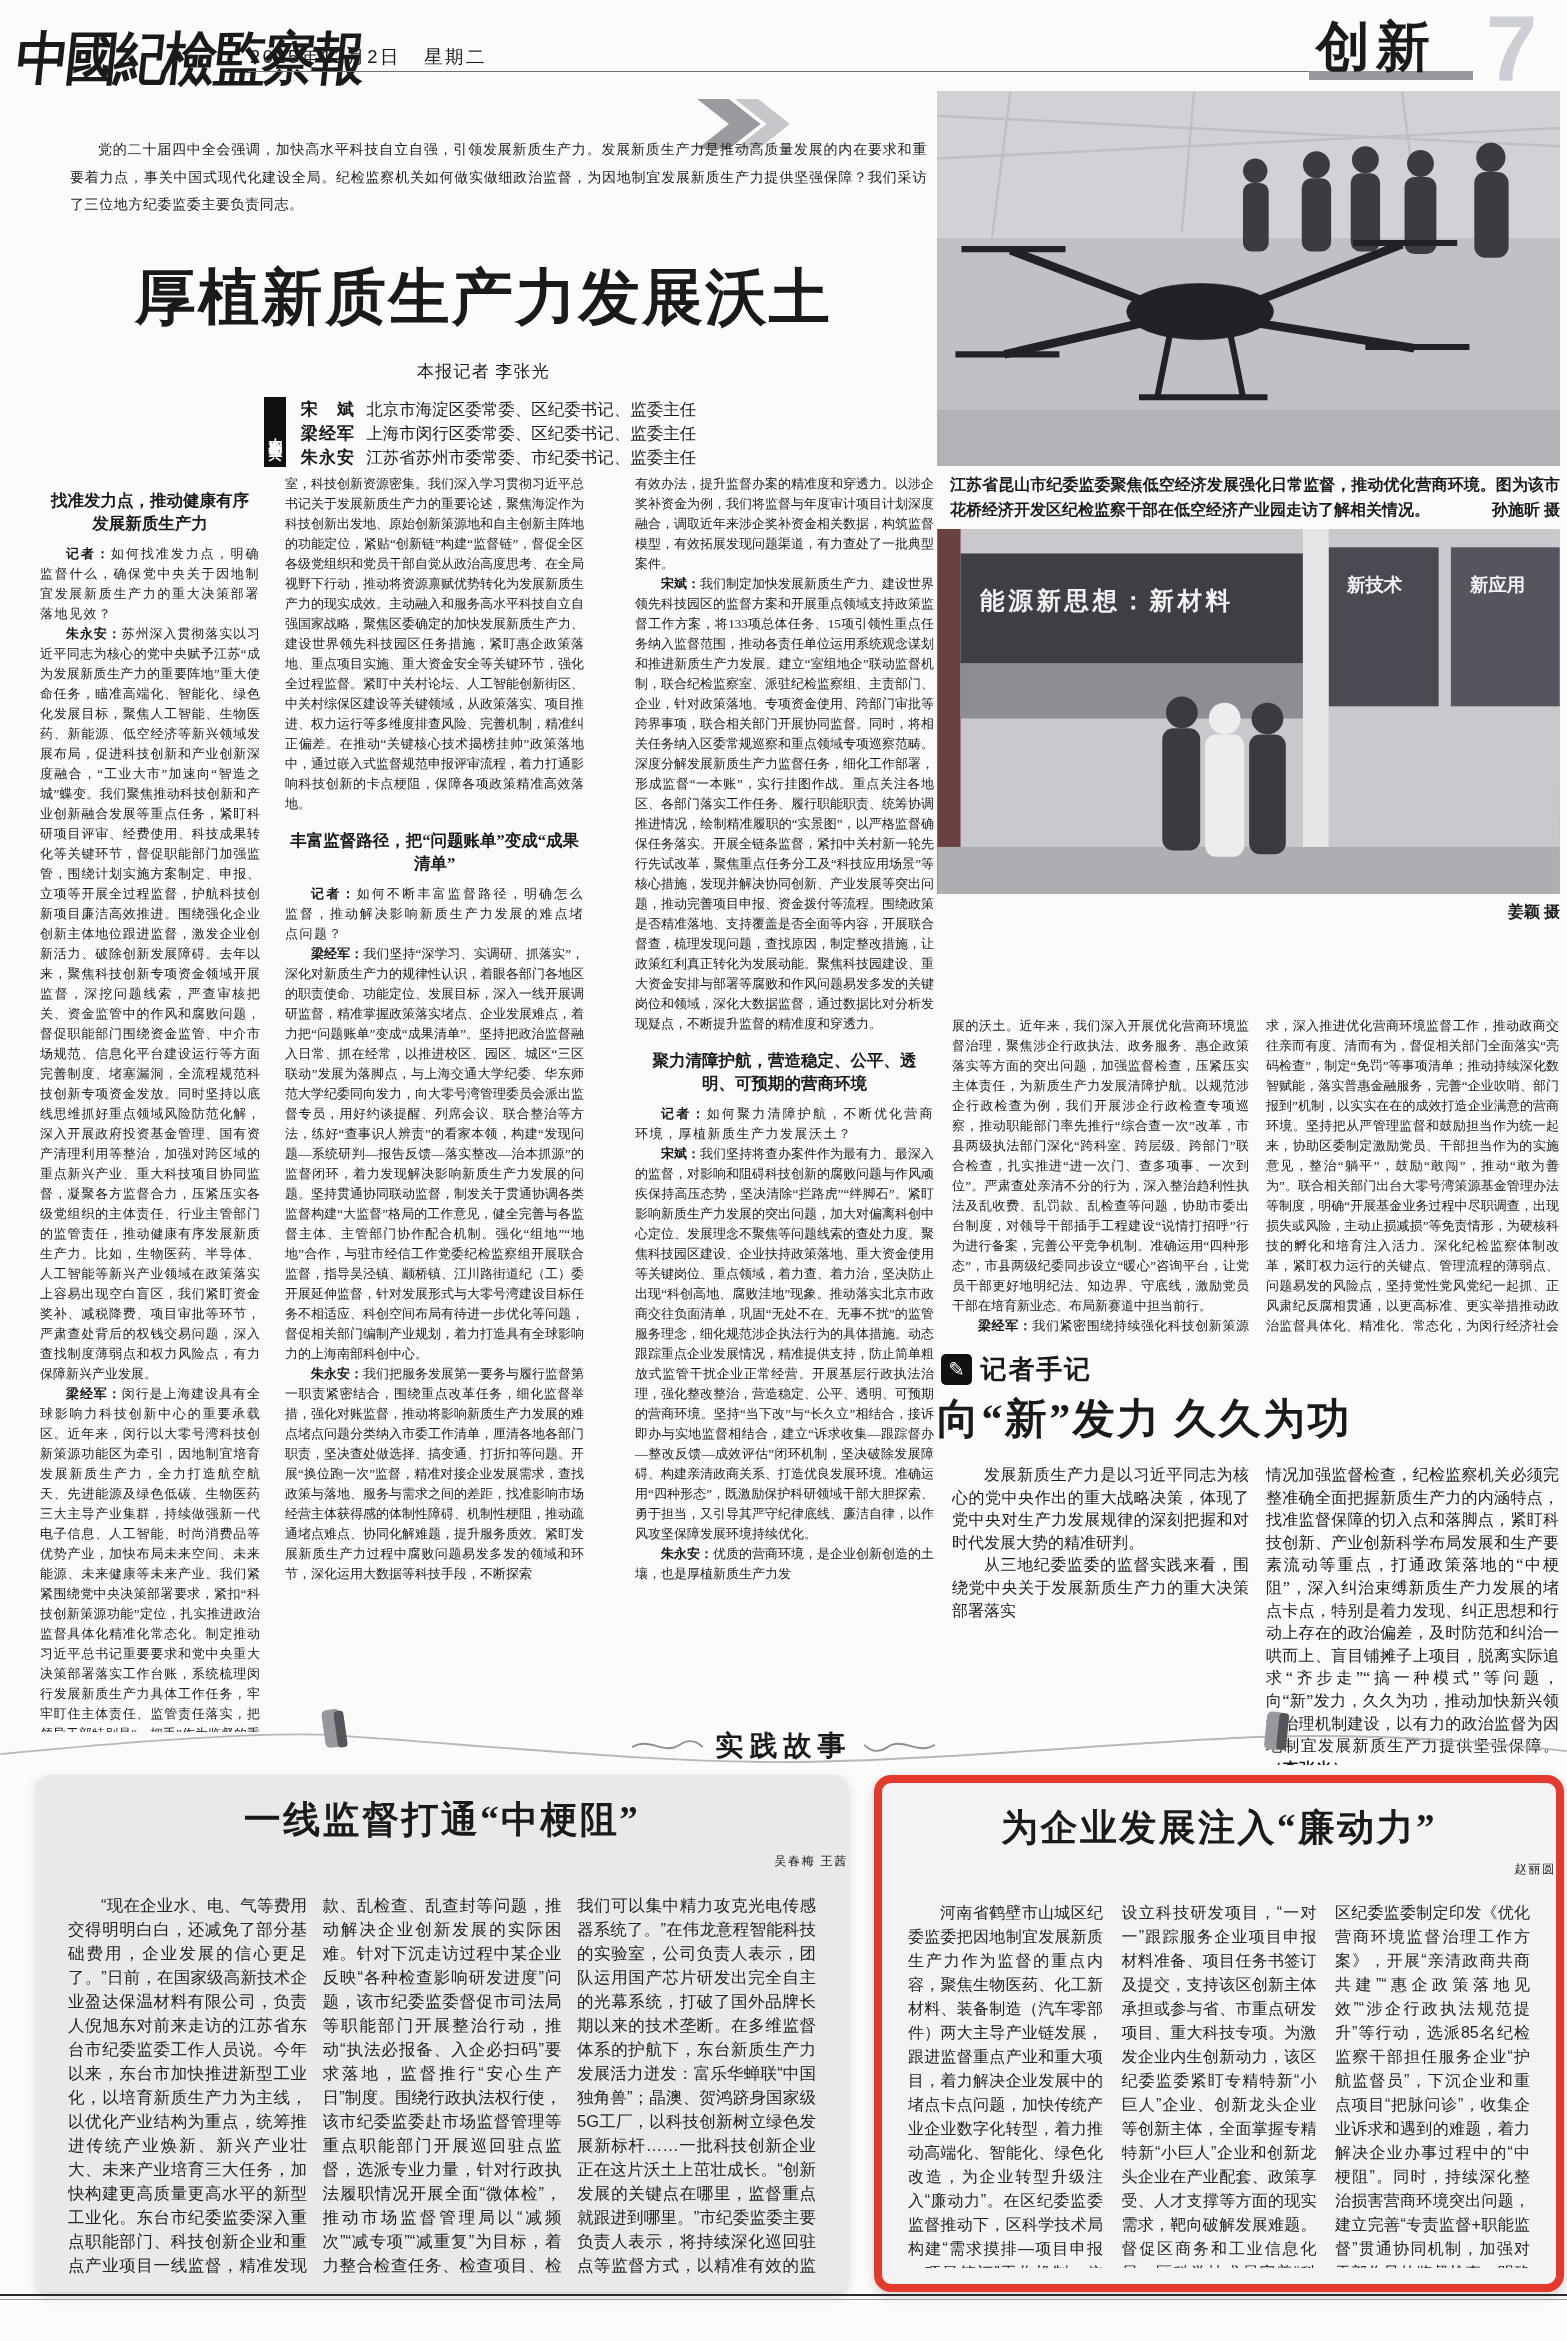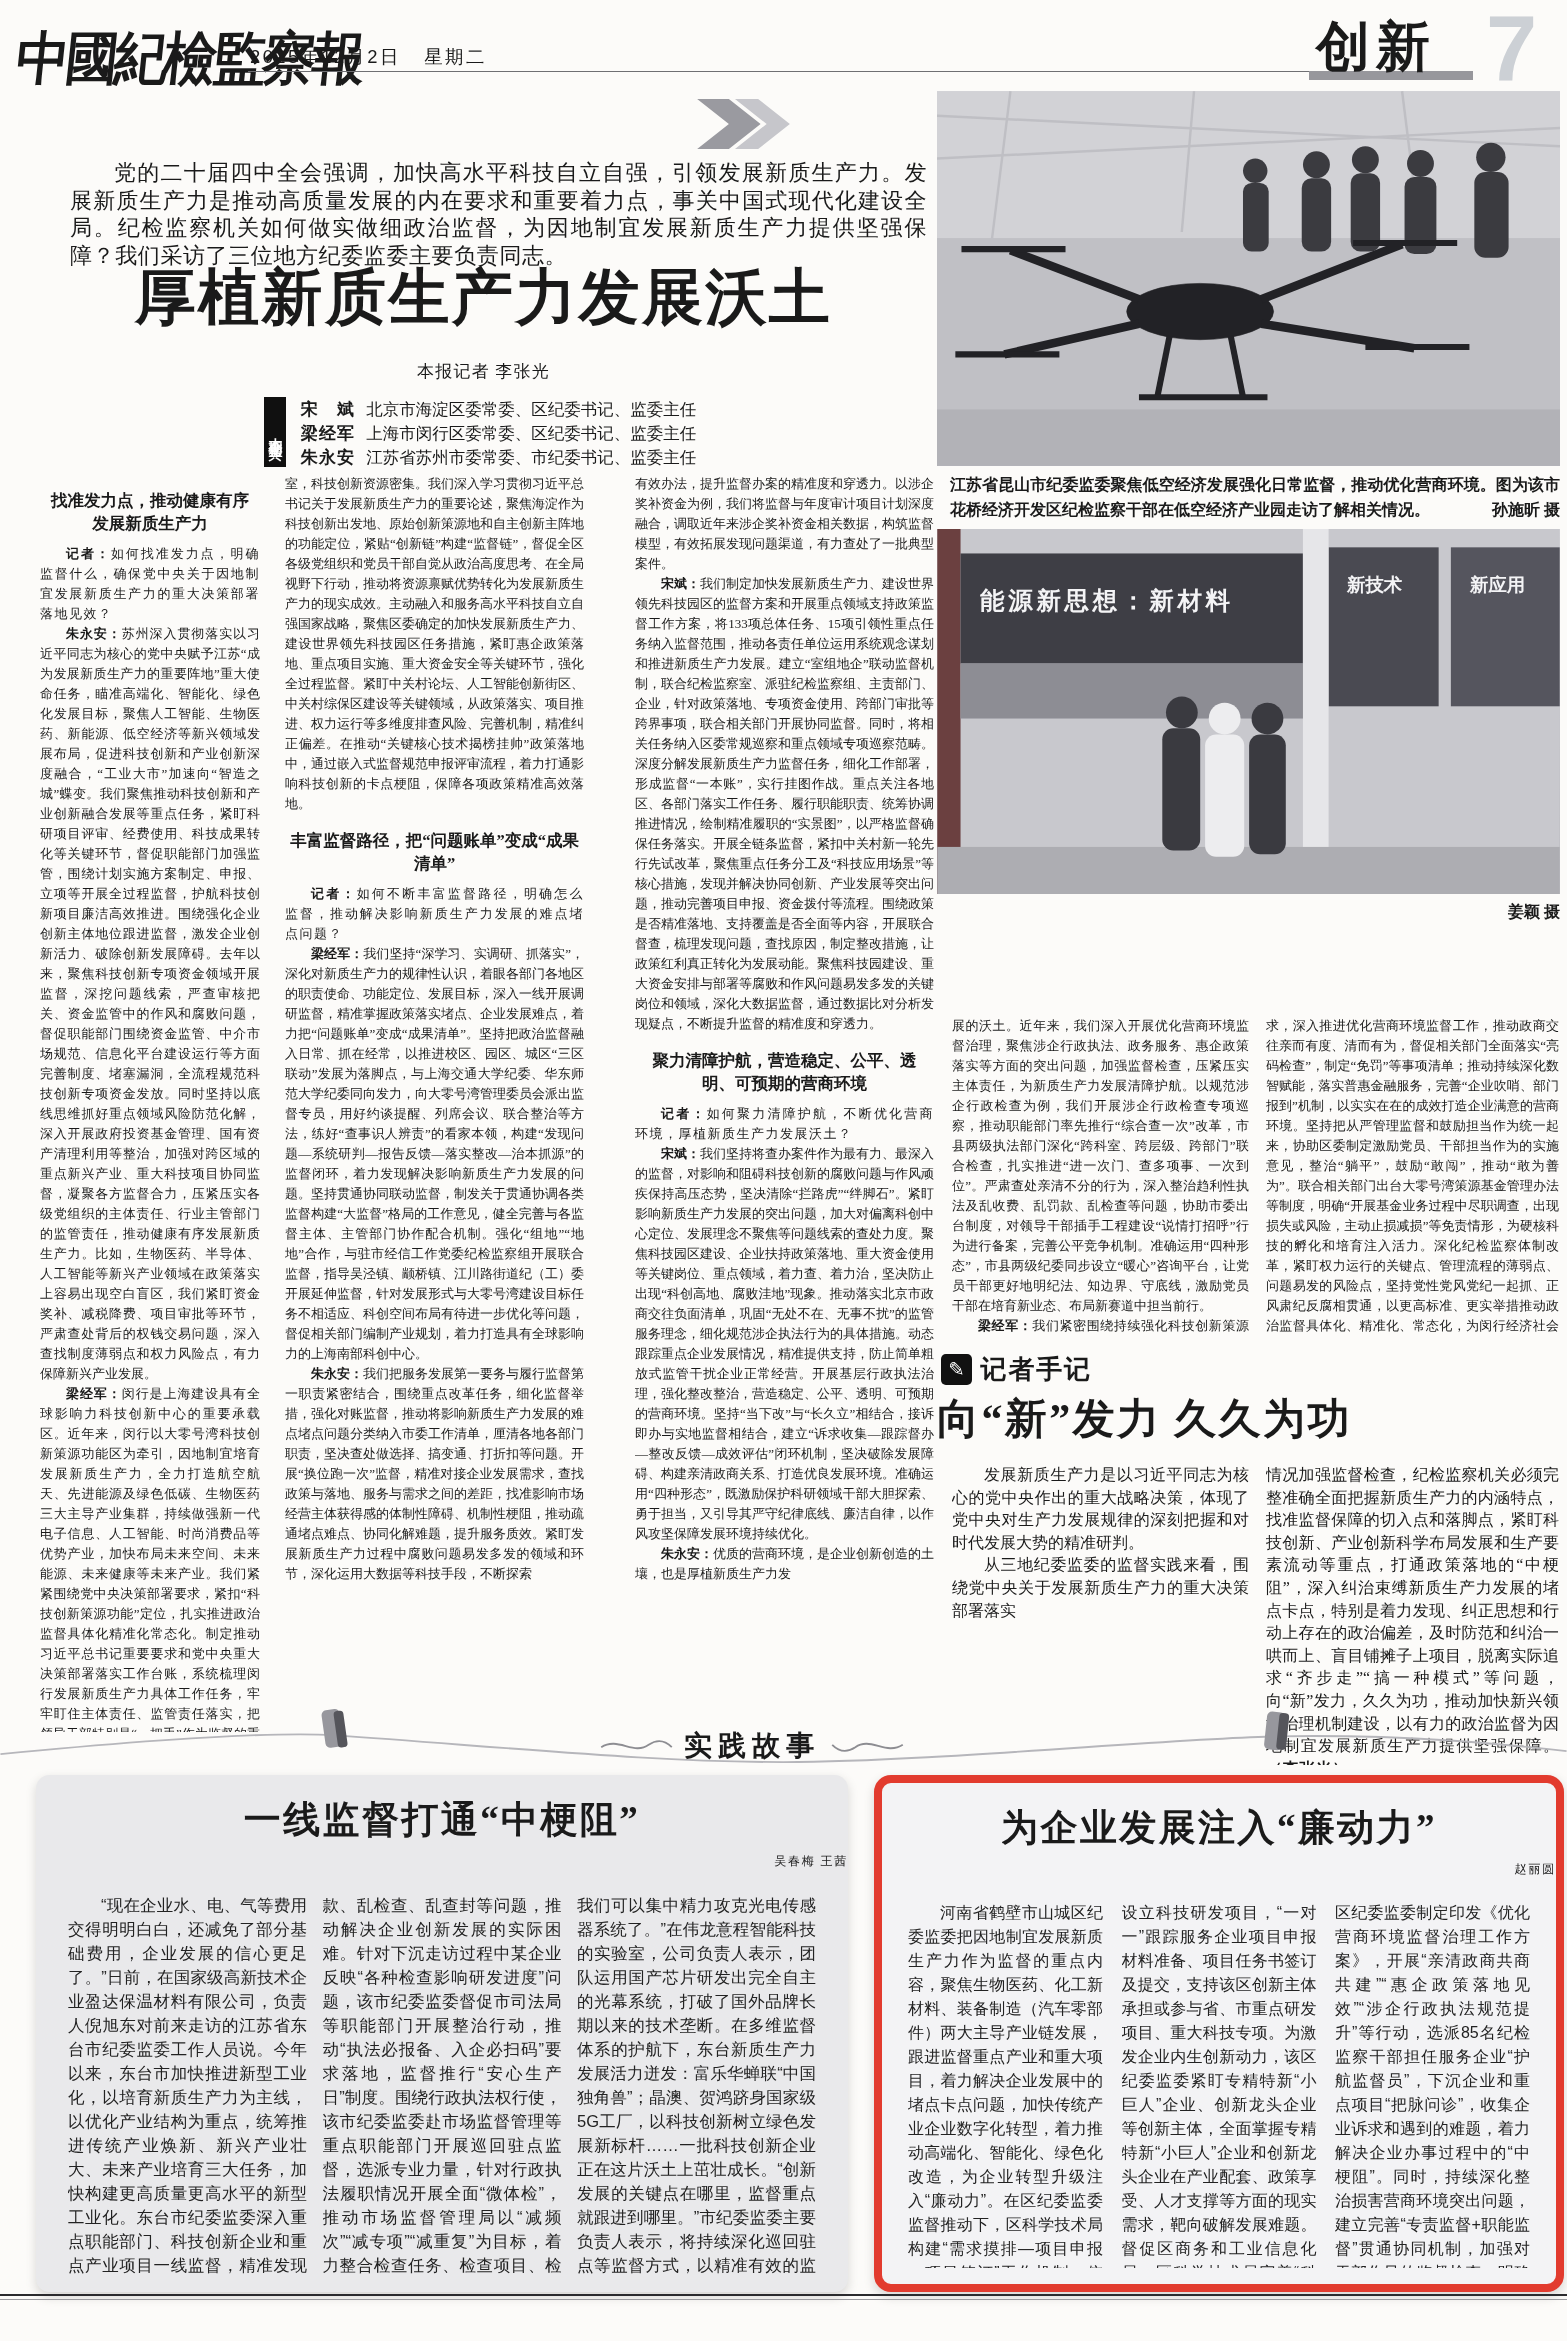--- a/index.html
+++ b/index.html
@@ -16,21 +16,21 @@
   .section-name{left:1316px;top:11px;font-size:54px;font-weight:900;letter-spacing:6.1px;}
   .page-num{left:1486px;top:-3.7px;font-size:92px;font-weight:700;color:#ccd0d5;
             font-family:"Liberation Sans","DejaVu Sans",sans-serif;}
   
   .banner{left:18.4px;top:99px;width:678px;height:50px;background:linear-gradient(180deg,#78787e,#4f4f55);
           color:#fff;display:flex;align-items:center;justify-content:center;font-size:29px;font-weight:900;
           letter-spacing:3.7px;font-family:"Liberation Sans","DejaVu Sans",sans-serif;
           box-shadow:0 1.8px 3.7px rgba(0,0,0,.25);}
   .chev{top:99px;height:50px;}
   
-  .intro{left:70px;top:159px;width:857px;font-size:22px;line-height:27.5px;letter-spacing:0.6px;
+  .intro{left:70px;top:136px;width:857px;font-size:14px;line-height:27.5px;letter-spacing:0.6px;
          text-align:justify;font-weight:500;}
   .intro p{margin:0;text-indent:2em;}
   
   .main-headline{left:55px;top:257px;width:857px;text-align:center;font-size:61px;font-weight:900;
                  letter-spacing:2.4px;}
   .main-byline{left:55px;top:360px;width:857px;text-align:center;font-size:17px;letter-spacing:1.2px;}
   .guests{left:264px;top:397px;width:465px;height:73px;display:flex;}
   .guest-tab{width:22px;height:70px;background:#101010;color:#fff;writing-mode:vertical-rl;
              text-align:center;font-size:14px;letter-spacing:2.4px;font-weight:700;line-height:22px;}
   .guest-rows{margin-left:14.7px;display:flex;flex-direction:column;justify-content:space-between;padding:1.2px 0;}
@@ -66,21 +66,21 @@
   .note-headline{left:937px;top:1391px;width:624px;font-size:42px;font-weight:900;
                  letter-spacing:2.4px;}
   .note-col{font-size:16px;line-height:22.6px;text-align:justify;overflow:hidden;}
   .note-col p{margin:0;text-indent:2em;}
   .note-col p.noindent{text-indent:0;}
   .nc1{left:952px;top:1464px;width:297px;height:301px;}
   .nc2{left:1266px;top:1464px;width:293px;height:301px;}
   .note-sign{font-weight:900;letter-spacing:0.6px;}
   
   .divider-svg{left:0;top:1696px;width:1567px;height:104px;}
-  .stories-banner{left:600px;top:1727px;width:367px;display:flex;align-items:center;}
+  .stories-banner{left:600px;top:1727px;width:367px;display:flex;align-items:center;justify-content:center;}
   .stories-banner .txt{font-size:28px;font-weight:900;letter-spacing:6.1px;margin:0 11px;}
   
   .card{border-radius:13.5px;box-shadow:0 4.9px 11px rgba(0,0,0,.15);}
   .card-left{left:36px;top:1775px;width:812px;height:517px;background:#e9e9eb;}
   .card-right{left:874px;top:1775px;width:690px;height:517px;background:#f3f3f5;
               border:8px solid #e23b2e;box-sizing:border-box;border-radius:17px;}
   .story-headline{position:absolute;left:0;top:19.6px;width:100%;text-align:center;font-size:37px;
                   font-weight:900;letter-spacing:2.4px;}
   .story-byline{position:absolute;left:0;top:78px;width:100%;text-align:right;font-size:12px;
                 letter-spacing:1.8px;font-family:Liberation Serif, serif;}

